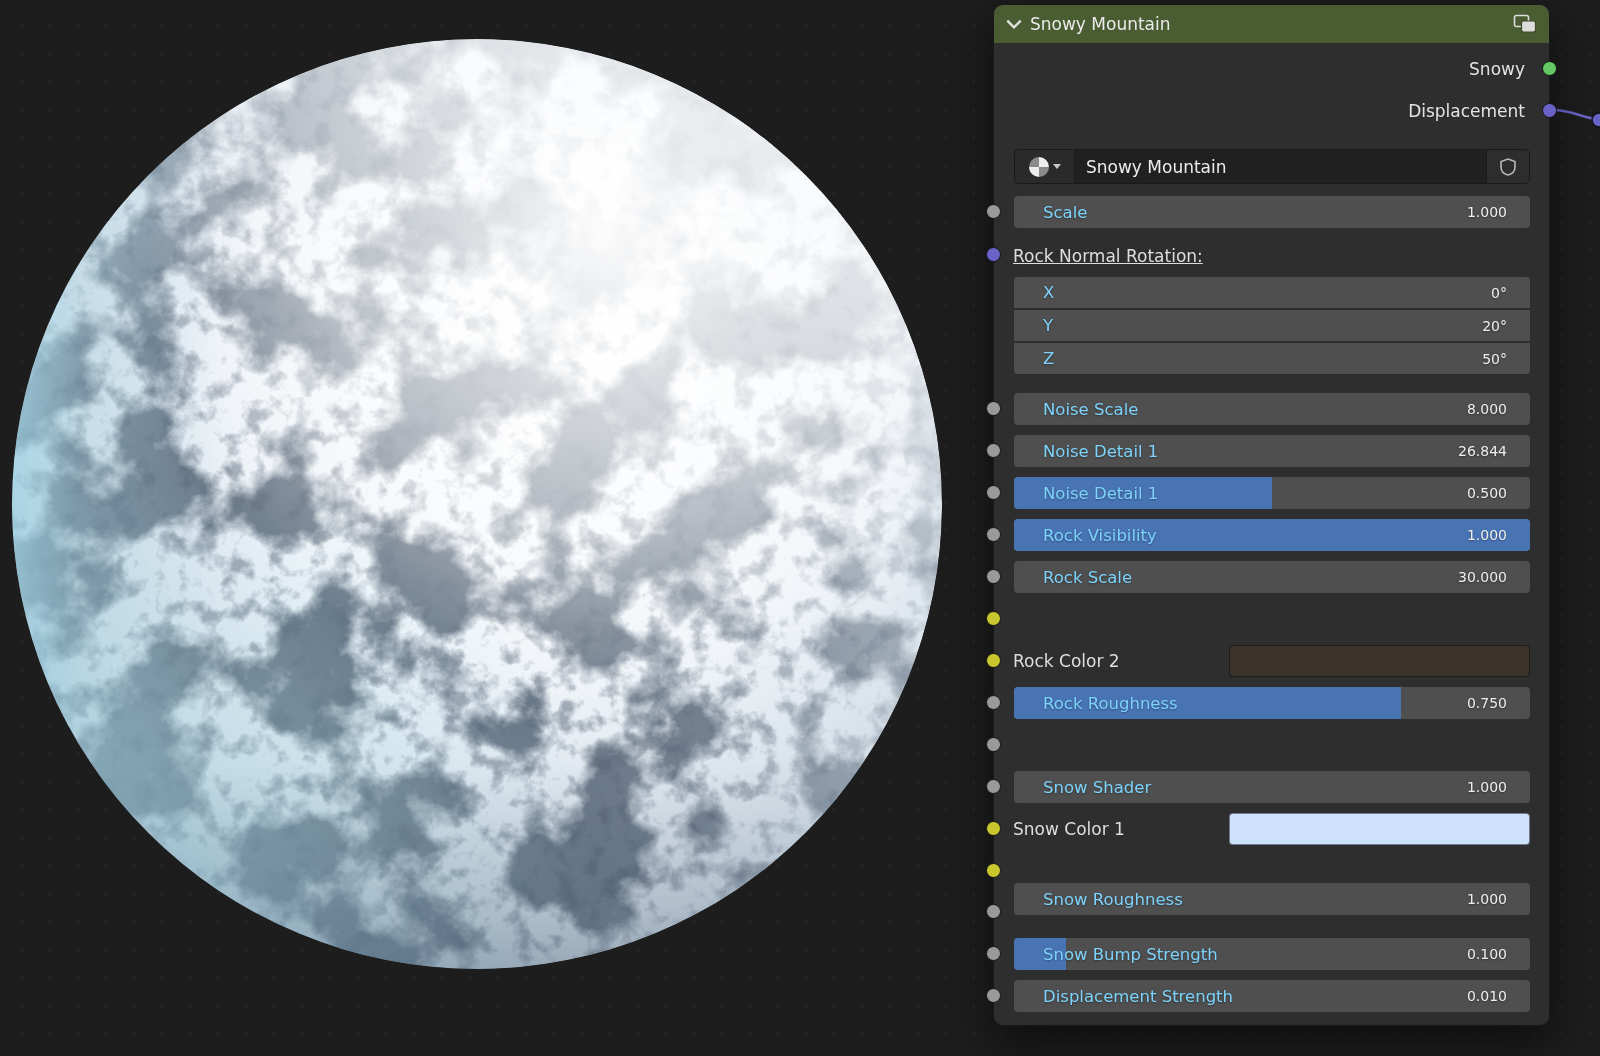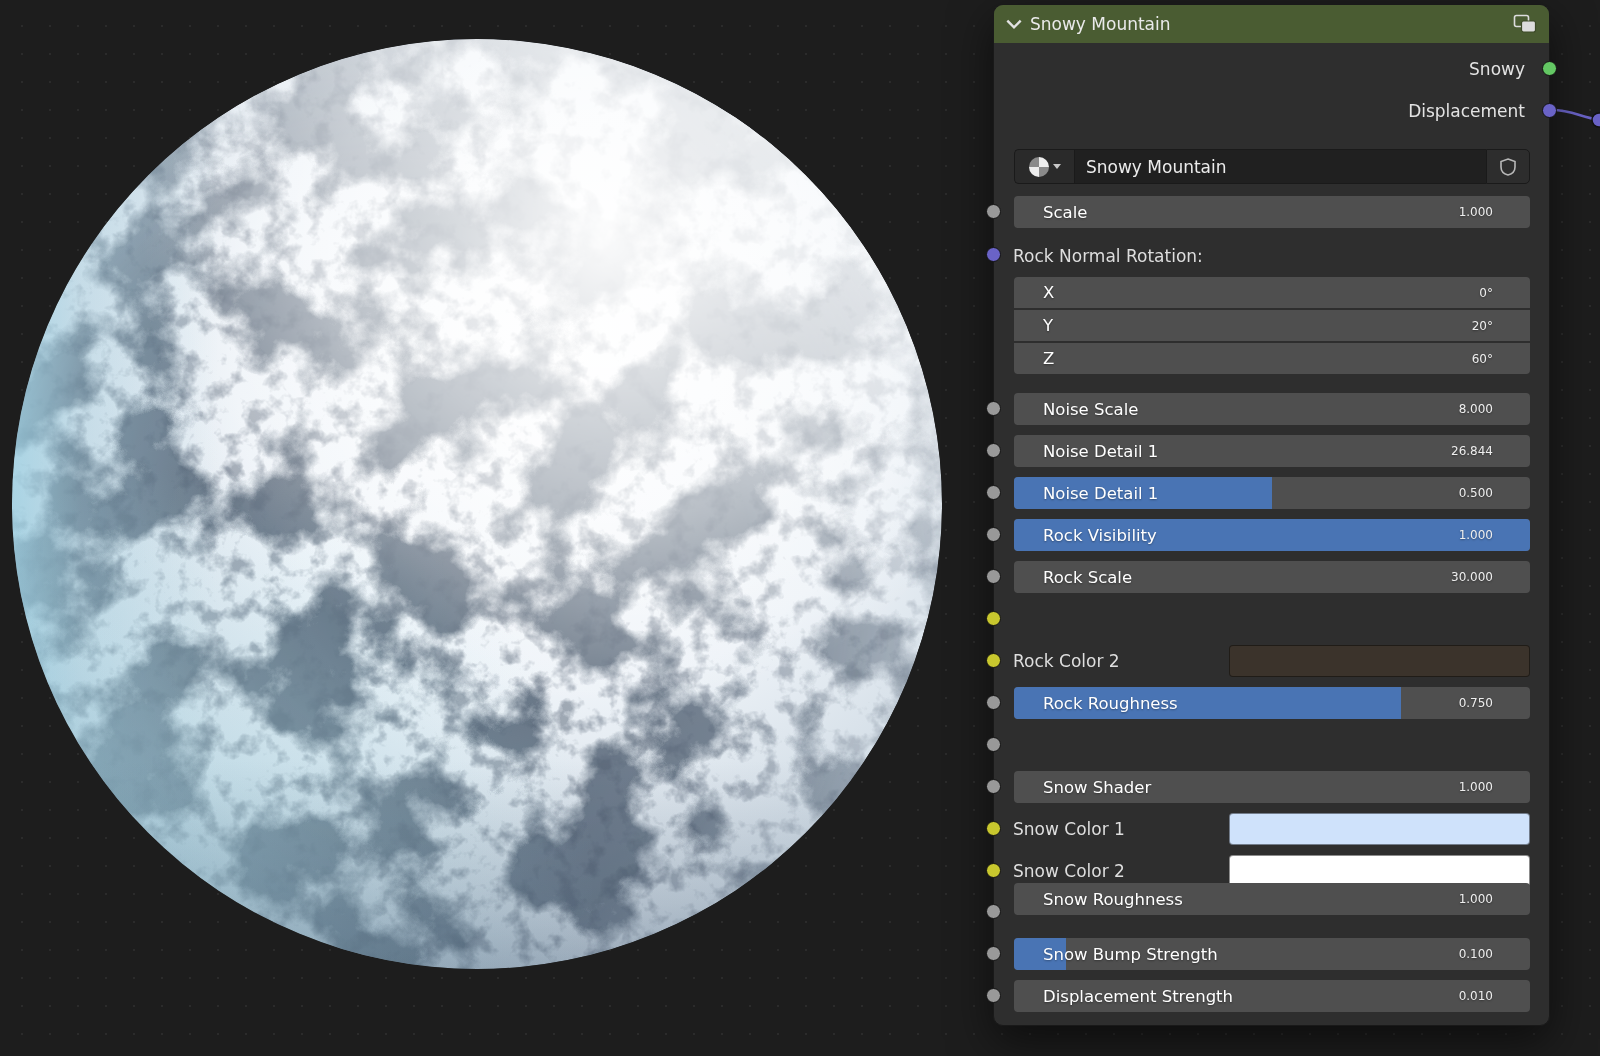--- a/index.html
+++ b/index.html
@@ -40,28 +40,28 @@
   .caret{width:0;height:0;border-left:4px solid transparent;border-right:4px solid transparent;
     border-top:5px solid #c8c8c8;}
   .grp .name{flex:1;background:#202020;border:1px solid #1a1a1a;border-right:none;
     display:flex;align-items:center;padding:0 11px;font-size:17px;color:#ececec;box-sizing:border-box;}
   .grp .fake-user{width:44px;background:#2d2d2d;border:1px solid #1a1a1a;border-radius:0 5px 5px 0;
     display:flex;align-items:center;justify-content:center;box-sizing:border-box;}
   
   .slider{position:absolute;left:20px;width:516px;height:32px;background:#4f4f4f;
     border-radius:4px;overflow:hidden;display:flex;align-items:center;box-sizing:border-box;}
   .slider .fill{position:absolute;left:0;top:0;bottom:0;background:#4974b4;}
-  .slider .lbl{position:relative;z-index:1;margin-left:29px;font-size:16.5px;color:#ffffff;
+  .slider .lbl{position:relative;z-index:1;margin-left:29px;font-size:16.5px;color:#7dd3fc;
     text-shadow:0 1px 2px rgba(0,0,0,0.35);white-space:nowrap;}
-  .slider .val{position:relative;z-index:1;margin-left:auto;margin-right:37px;font-size:12px;
+  .slider .val{position:relative;z-index:1;margin-left:auto;margin-right:23px;font-size:14px;
     color:#eeeeee;text-shadow:0 1px 2px rgba(0,0,0,0.35);}
   .vrow.first{border-radius:4px 4px 0 0;}
   .vrow.mid{border-radius:0;}
   .vrow.last{border-radius:0 0 4px 4px;}
-  .heading{position:absolute;left:19px;height:28px;line-height:28px;font-size:17px;color:#dedede;}
+  .heading{position:absolute;left:19px;height:28px;line-height:28px;font-size:17px;color:#dedede;text-decoration:underline;}
   .color-row{position:absolute;left:0;right:0;height:32px;}
   .color-row .clabel{position:absolute;left:19px;line-height:32px;font-size:17px;color:#dedede;}
   .color-row .swatch{position:absolute;left:235px;width:301px;height:32px;border-radius:4px;
     border:1px solid rgba(0,0,0,0.45);box-sizing:border-box;}
   .wire{position:absolute;left:0;top:0;pointer-events:none;}
 </style>
 </head>
 <body>
 
 <div class="canvas">
@@ -179,21 +179,21 @@
     <div class="slider vrow first" style="top:272px;height:31px">
       <span class="lbl">X</span>
       <span class="val">0°</span>
     </div>
     <div class="slider vrow mid" style="top:305px;height:31px">
       <span class="lbl">Y</span>
       <span class="val">20°</span>
     </div>
     <div class="slider vrow last" style="top:338px;height:31px">
       <span class="lbl">Z</span>
-      <span class="val">60°</span>
+      <span class="val">50°</span>
     </div>
 
     <div class="slider" style="top:388px">
       <div class="fill" style="width: 0%;"></div>
       <span class="lbl">Noise Scale</span>
       <span class="val">8.000</span>
     </div>
     <div class="socket in" style="top: 396px; background: rgb(153, 153, 153);"></div>
 
     <div class="slider" style="top:430px">
@@ -247,24 +247,20 @@
       <span class="val">1.000</span>
     </div>
     <div class="socket in" style="top: 774px; background: rgb(153, 153, 153);"></div>
 
     <div class="color-row" style="top:808px">
       <span class="clabel">Snow Color 1</span>
       <div class="swatch" style="background: rgb(207, 226, 251);"></div>
     </div>
     <div class="socket in" style="top: 816px; background: rgb(200, 199, 46);"></div>
 
-    <div class="color-row" style="top:850px">
-      <span class="clabel">Snow Color 2</span>
-      <div class="swatch" style="background: rgb(255, 255, 255);"></div>
-    </div>
     <div class="socket in" style="top: 858px; background: rgb(200, 199, 46);"></div>
 
     <div class="slider" style="top:878px">
       <div class="fill" style="width: 0%;"></div>
       <span class="lbl">Snow Roughness</span>
       <span class="val">1.000</span>
     </div>
     <div class="socket in" style="top: 899px; background: rgb(153, 153, 153);"></div>
 
     <div class="slider" style="top:933px">

